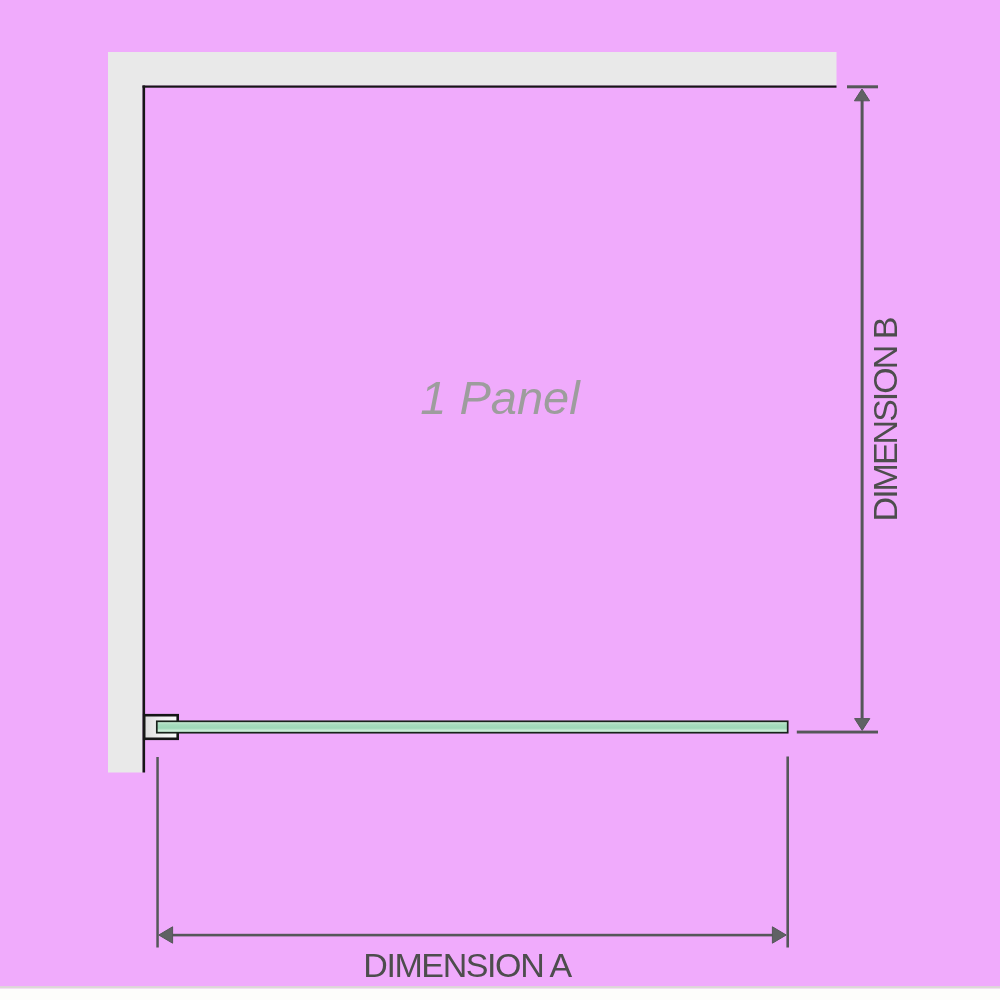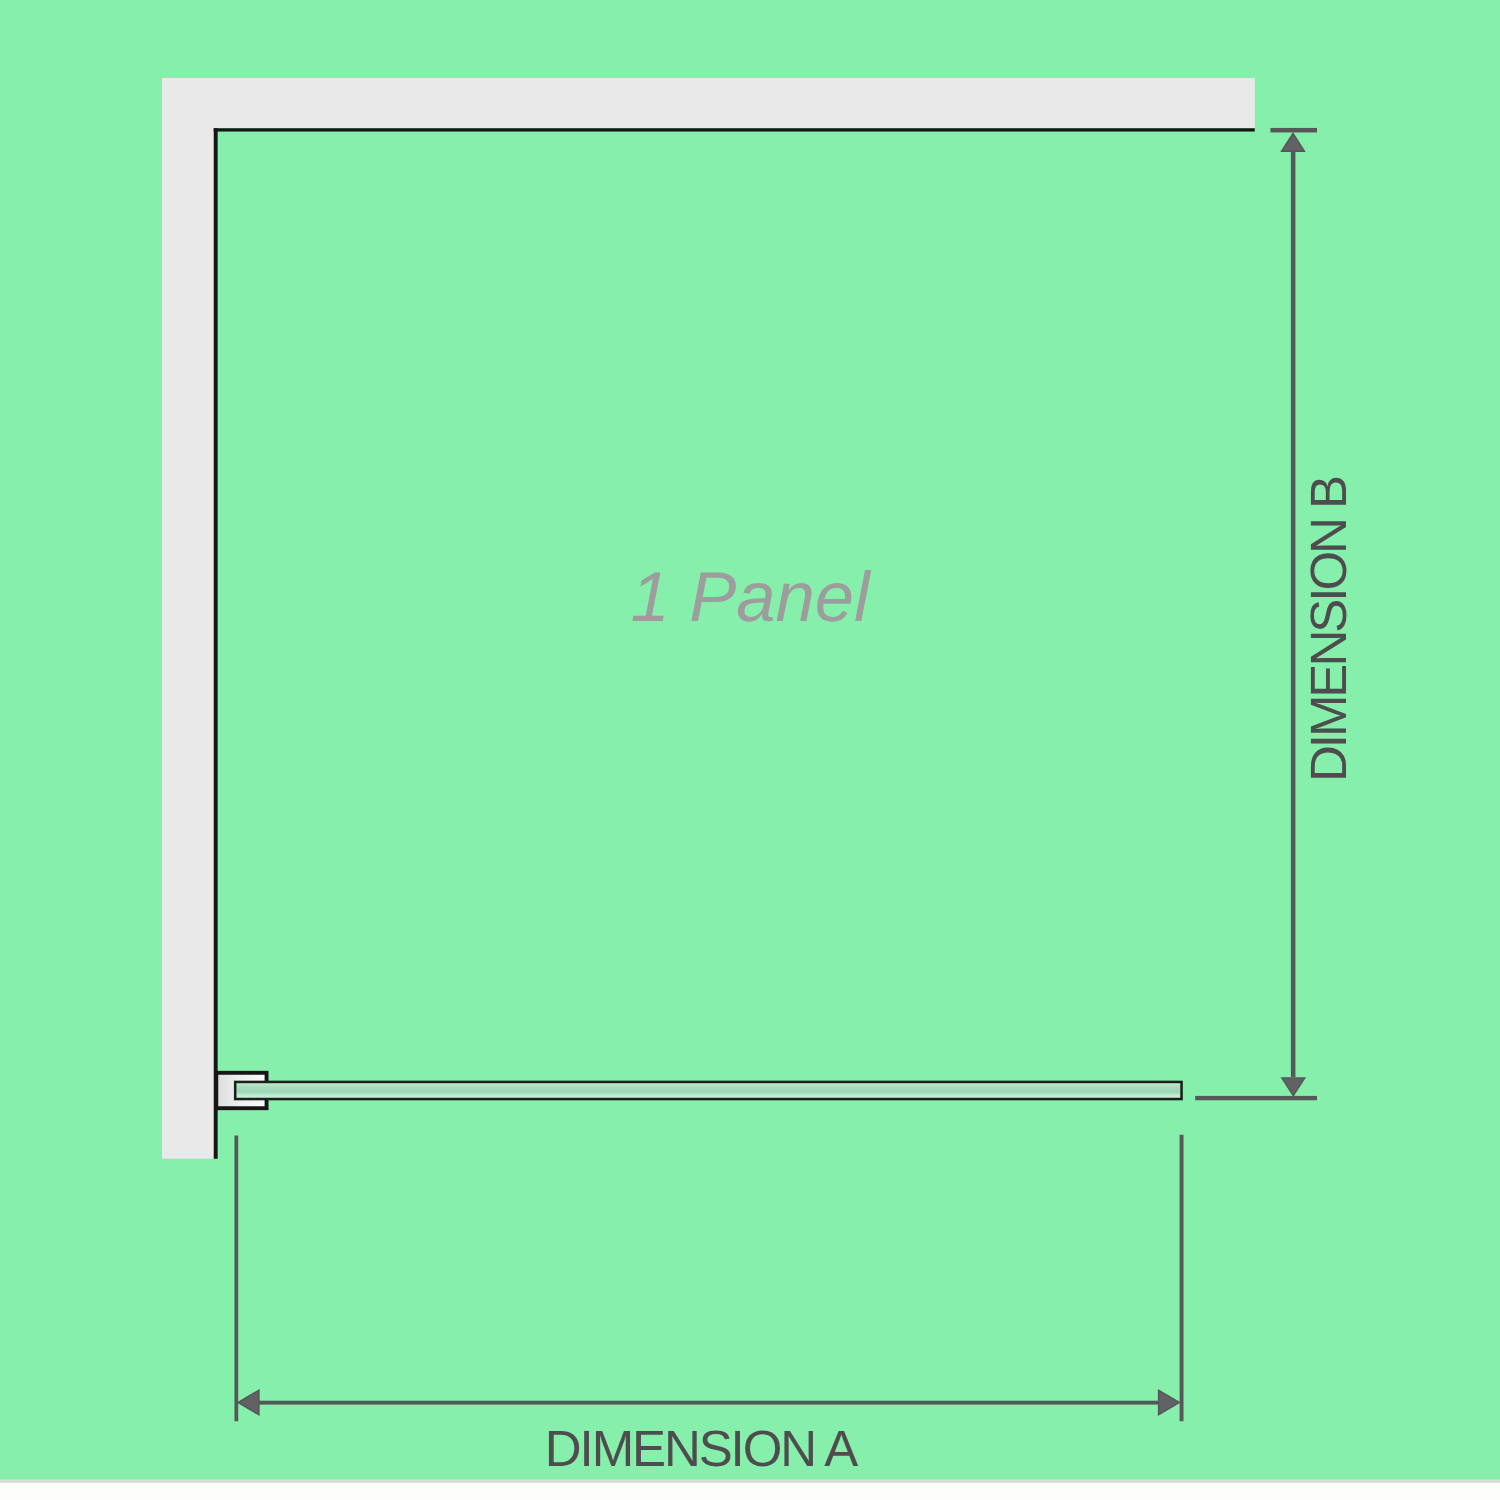--- a/index.html
+++ b/index.html
@@ -1,16 +1,16 @@
 <!DOCTYPE html>
 <html><head>
 <meta charset="utf-8">
 <style>
   html,body{margin:0;padding:0;background:#ffffff;}
-  .stage{position:relative;width:1000px;height:1000px;background:#86efac;overflow:hidden;
+  .stage{position:relative;width:1000px;height:1000px;background:#f0abfc;overflow:hidden;
          font-family:"Liberation Sans", sans-serif;}
   svg{position:absolute;left:0;top:0;}
 </style>
 </head>
 <body>
 <div class="stage">
 <svg width="1000" height="1000" viewBox="0 0 1000 1000">
   <defs>
     <linearGradient id="glass" x1="0" y1="0" x2="0" y2="1">
       <stop offset="0%" stop-color="#cfeeda"></stop>

